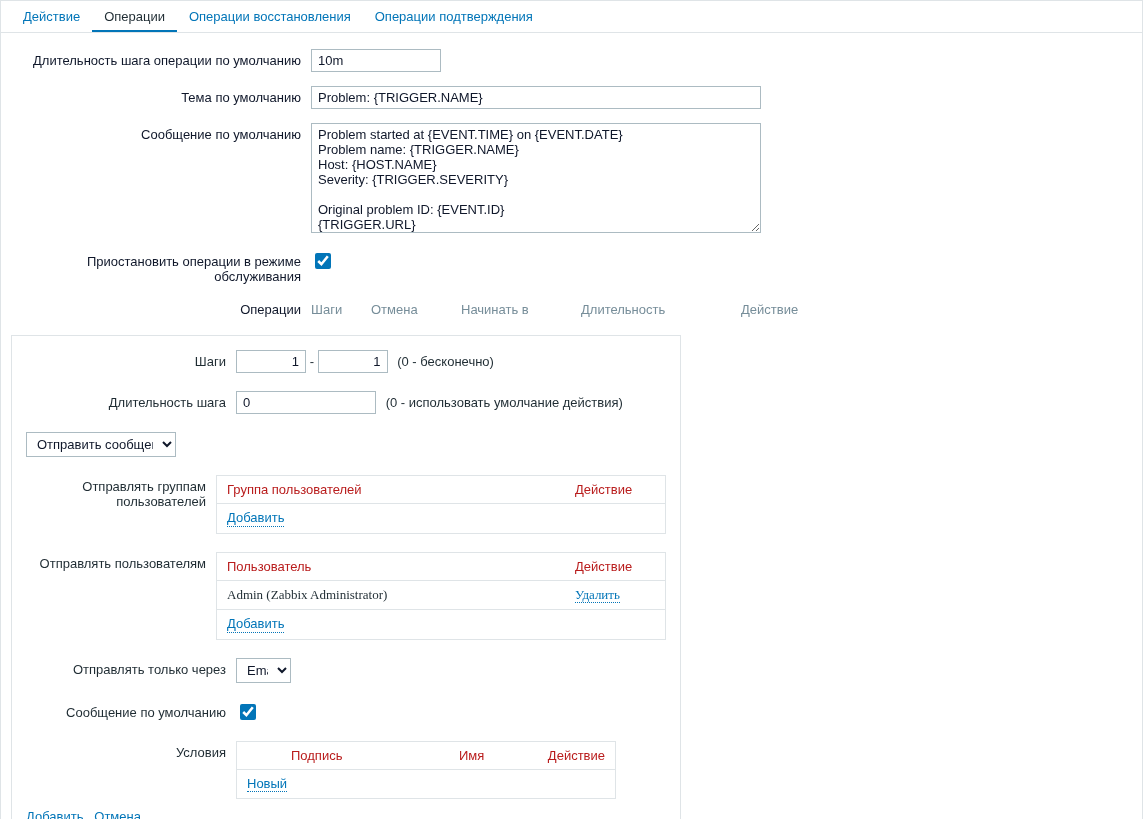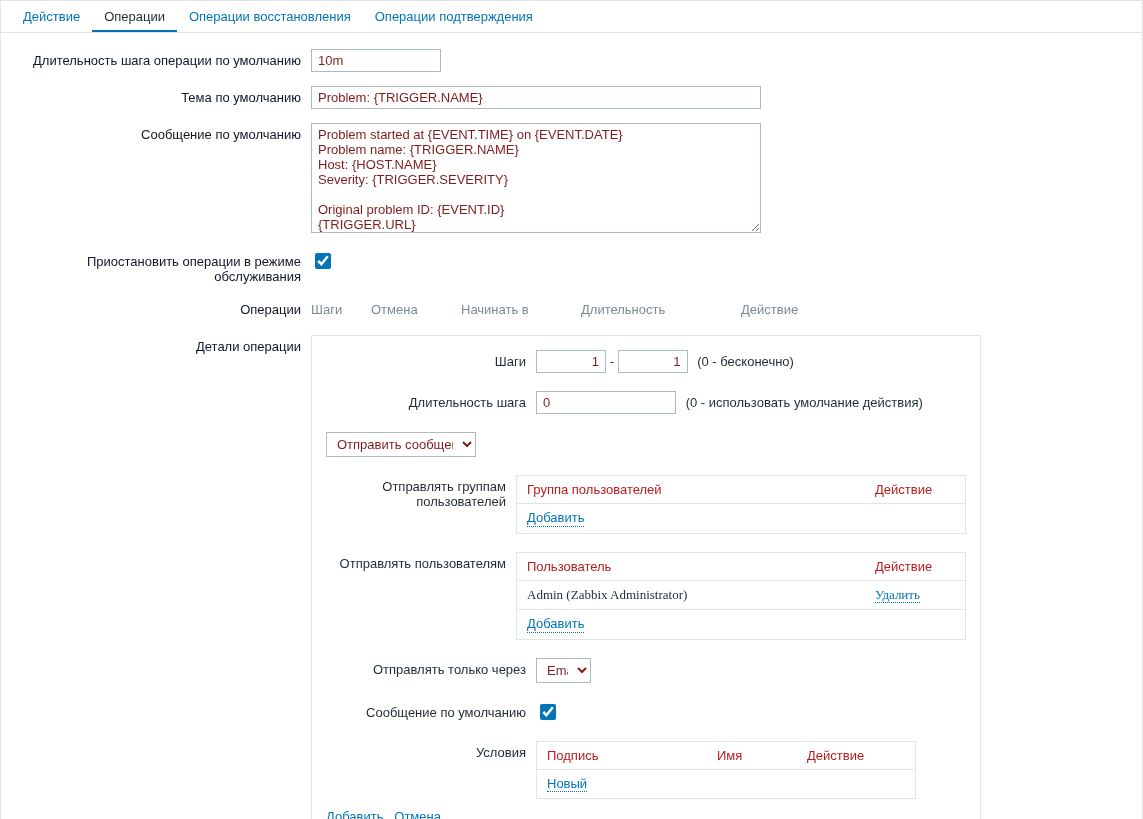--- a/index.html
+++ b/index.html
@@ -38,21 +38,21 @@
     padding-right: 10px;
     padding-top: 4px;
     color: #0f172a;
   }
   .form-field { flex: 1; }
   input[type="text"], textarea, select {
     font-family: inherit;
     font-size: 13px;
     padding: 3px 6px;
     border: 1px solid #acbbc2;
-    color: #7f1d1d;
+    color: #0f172a;
     background: #fff;
   }
   textarea { resize: both; }
   input[type="checkbox"] {
     width: 16px; height: 16px;
     accent-color: #0275b8;
   }
   .ops-head {
     display: flex;
     color: #768d99;
@@ -87,21 +87,21 @@
   .hint { color: #1f2c33; margin-left: 6px; }
   .inner-table { border: 1px solid #dfe4e7; width: 450px; }
   .inner-head, .inner-row, .inner-foot {
     display: flex;
     padding: 6px 10px;
   }
   .inner-head { color: #b91c1c; border-bottom: 1px solid #dfe4e7; }
   .inner-row { border-bottom: 1px solid #dfe4e7; font-family: Liberation Serif, serif; }
   .col-main { flex: 1; }
   .col-act { width: 80px; }
-  .cond-c1 { width: 170px; }
+  .cond-c1 { width: 170px; margin-left: 44px; }
   .cond-c2 { width: 90px; }
   .cond-c3 { flex: 1; }
   .inner-table.small { width: 380px; }
 </style>
 </head>
 <body>
 
 <div class="page">
 
   <div class="tabs">
@@ -154,21 +154,20 @@
           <div style="width:60px">Шаги</div>
           <div style="width:90px">Отмена</div>
           <div style="width:120px">Начинать в</div>
           <div style="width:160px">Длительность</div>
           <div>Действие</div>
         </div>
       </div>
     </div>
 
     <div class="form-row">
-      <div class="form-label">Детали операции</div>
       <div class="form-field">
         <div class="details-box">
 
           <div class="details-row">
             <div class="details-label">Шаги</div>
             <div class="details-field">
               <input type="text" class="num-input" value="1" style="">
               <span> - </span>
               <input type="text" class="num-input" value="1" style="">
               <span class="hint">(0 - бесконечно)</span>

